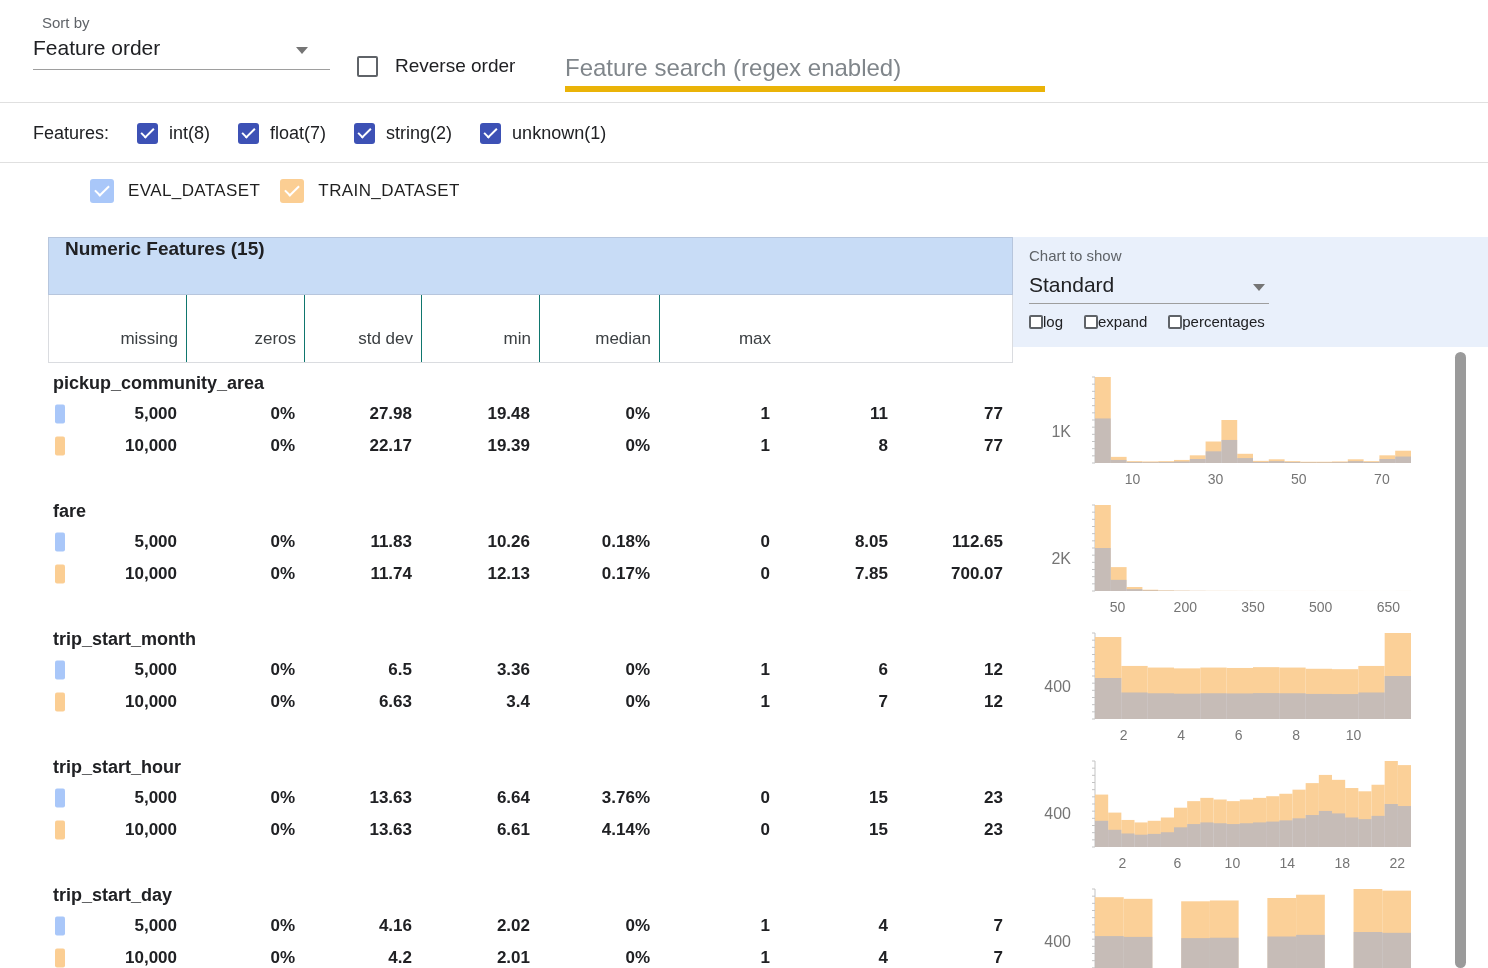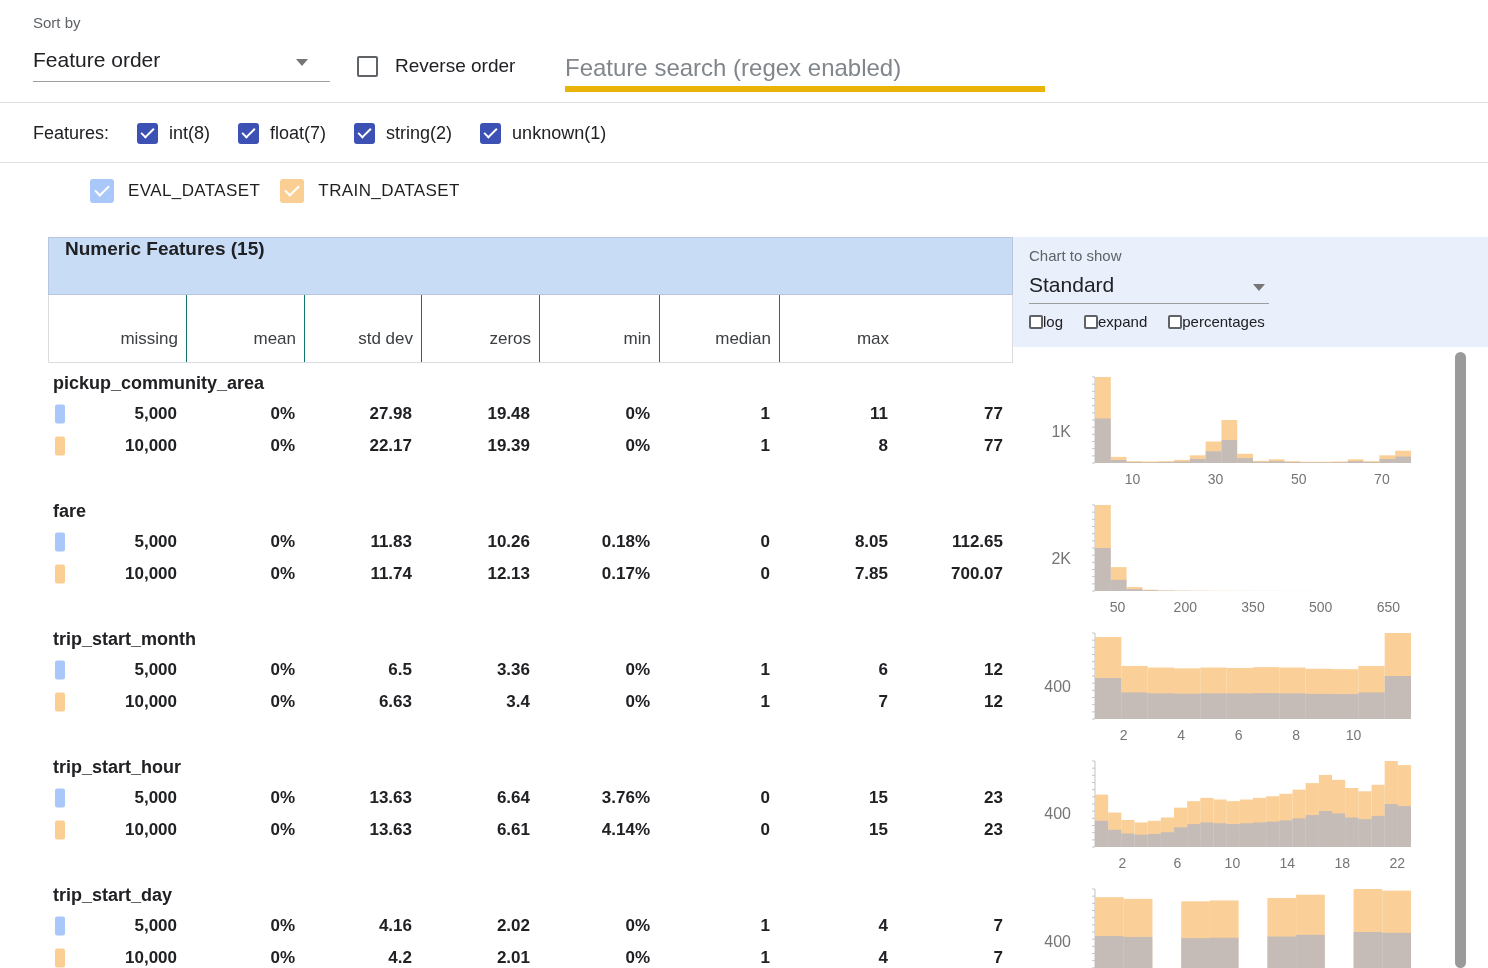--- a/index.html
+++ b/index.html
@@ -1,22 +1,22 @@
 <!DOCTYPE html>
 <html><head>
 <meta charset="utf-8">
 <style>
   *{margin:0;padding:0;box-sizing:border-box;}
   html,body{width:1488px;height:968px;}
   body{overflow:hidden;background:#fff;font-family:"Liberation Sans",sans-serif;color:#202124;position:relative;}
 
   
   .toolbar{position:absolute;left:0;top:0;width:1488px;height:103px;border-bottom:1px solid #e0e0e0;background:#fff;}
-  .sort-label{position:absolute;left:33px;top:14px;font-size:15px;color:#5f6368;}
-  .sort-select{position:absolute;left:33px;top:42px;width:297px;height:40px;border-bottom:1px solid #9e9e9e;font-size:21px;cursor:pointer;}
+  .sort-label{position:absolute;left:42px;top:14px;font-size:15px;color:#5f6368;}
+  .sort-select{position:absolute;left:33px;top:30px;width:297px;height:40px;border-bottom:1px solid #9e9e9e;font-size:21px;cursor:pointer;}
   .sort-value{position:absolute;left:0;top:6px;}
   .caret{width:0;height:0;border-left:6px solid transparent;border-right:6px solid transparent;border-top:7px solid #757575;display:inline-block;}
   .sort-select .caret{position:absolute;right:22px;top:17px;}
   .reverse-group{position:absolute;left:357px;top:55px;display:flex;align-items:center;cursor:pointer;}
   .cb-outline{width:21px;height:21px;border:2px solid #5f6368;border-radius:2px;background:#fff;display:inline-block;flex:none;}
   .reverse-label{font-size:19px;margin-left:17px;}
   .search-input{position:absolute;left:565px;top:50px;width:480px;height:42px;border:none;border-bottom:6px solid #eab308;font-size:24px;outline:none;font-family:inherit;color:#202124;background:transparent;}
   .search-input::placeholder{color:#80868b;}
 
   
@@ -114,23 +114,22 @@
     <span class="legend-text">TRAIN_DATASET</span>
   </div>
 </div>
 
 <div class="table-area">
   <div class="table-title-bar">
     <span>Numeric Features (15)</span>
   </div>
   <div class="col-header">
     <div class="col-cell">missing</div>
-    <div class="col-cell">mean</div>
+    <div class="col-cell">zeros</div>
     <div class="col-cell">std dev</div>
-    <div class="col-cell">zeros</div>
     <div class="col-cell">min</div>
     <div class="col-cell">median</div>
     <div class="col-cell">max</div>
   </div>
   <div id="rows">
       <div class="feature-block">
         <div class="feature-left">
           <div class="feature-name">pickup_community_area</div>
           <div class="data-row">
             <div class="cell"><span class="marker" style="background: rgb(169, 199, 249);"></span><span>5,000</span></div>

